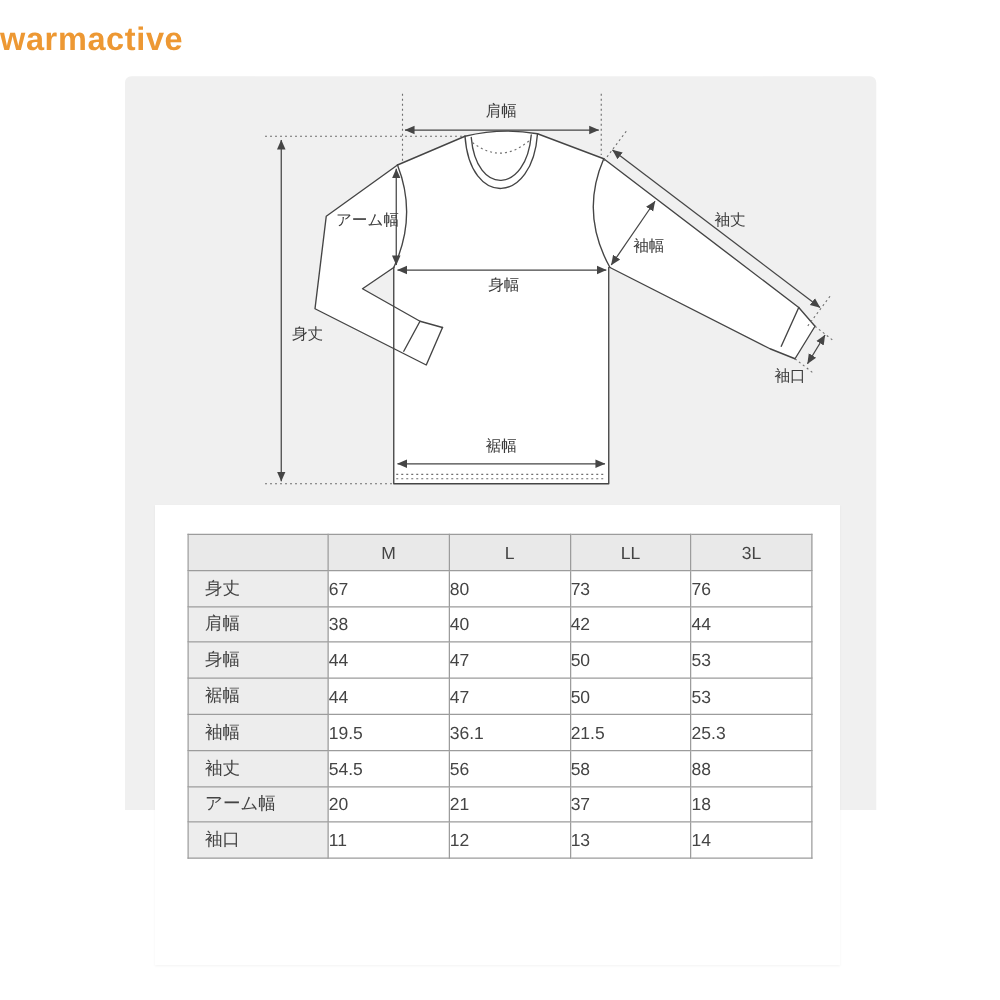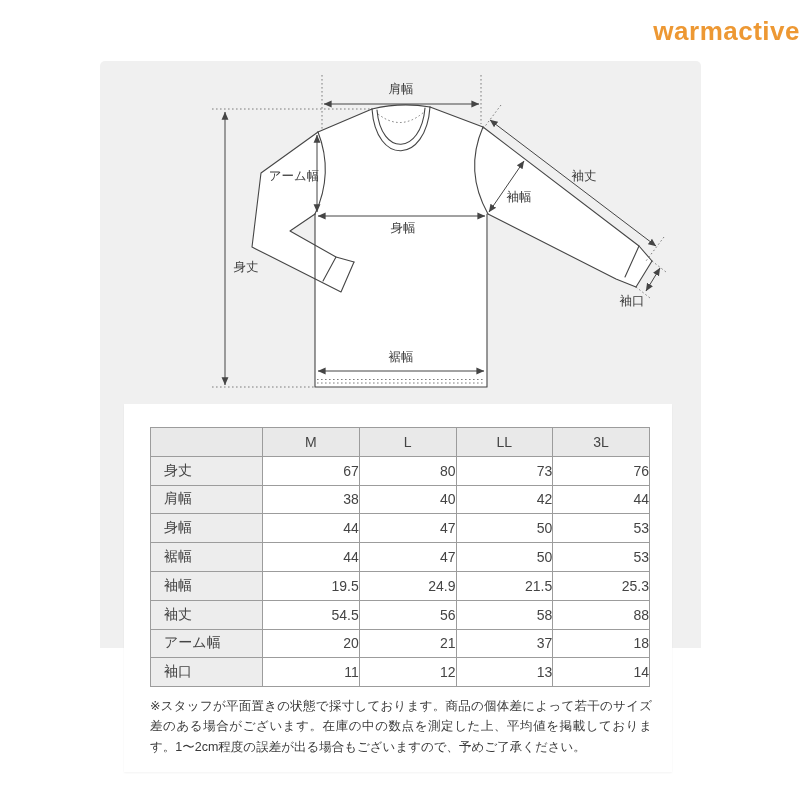--- a/index.html
+++ b/index.html
@@ -1,33 +1,33 @@
 <!DOCTYPE html>
 <html><head>
 <meta charset="utf-8">
 <style>
   html,body{margin:0;padding:0;background:#ffffff;}
   body{width:800px;height:800px;position:relative;overflow:hidden;
        font-family:"Liberation Sans","DejaVu Sans",sans-serif;}
-  .logo{position:absolute;left:0;top:16px;width:800px;text-align:right;
+  .logo{position:absolute;left:0;top:16px;width:800px;text-align:left;
         font-size:26px;font-weight:bold;letter-spacing:.5px;color:#ed9833;}
   .panel{position:absolute;left:100px;top:61px;width:601px;height:587px;
          background:#f0f0f0;border-radius:5px 5px 0 0;}
   .diagram-svg{position:absolute;left:0;top:0;width:601px;height:342px;}
   .card{position:absolute;left:24px;top:343px;width:548px;height:368px;
         background:#ffffff;box-shadow:0 1px 2px rgba(0,0,0,.05);}
   table.sizes{border-collapse:collapse;table-layout:fixed;
         position:absolute;left:26px;top:23px;width:500px;
         font-size:14px;color:#444;}
   table.sizes col.lab{width:112px;}
   table.sizes th,table.sizes td{border:1px solid #9c9c9c;height:27.8px;
         padding:0;font-weight:normal;}
   table.sizes thead th{background:#e9e9e9;text-align:center;}
   table.sizes tbody th{background:#ededed;text-align:left;padding-left:13px;}
-  table.sizes td{background:#ffffff;text-align:right;}
+  table.sizes td{background:#ffffff;text-align:left;}
   .disclaimer{position:absolute;left:26px;top:292px;width:502px;margin:0;
         font-size:12.5px;line-height:1.62;color:#3a3a3a;text-align:justify;}
   svg .s{fill:none;stroke:#454545;stroke-width:1.1;stroke-linejoin:round;stroke-linecap:round;}
   svg .dim{fill:none;stroke:#454545;stroke-width:1;}
   svg .dot{fill:none;stroke:#6f6f6f;stroke-width:0.9;stroke-dasharray:1.6 2.4;}
   svg text{font-size:12.5px;fill:#3b3b3b;font-family:"Liberation Sans","DejaVu Sans",sans-serif;}
 </style>
 </head>
 <body>
 
@@ -130,21 +130,21 @@
           <tr>
             <th>裾幅</th>
             <td>44</td>
             <td>47</td>
             <td>50</td>
             <td>53</td>
           </tr>
           <tr>
             <th>袖幅</th>
             <td>19.5</td>
-            <td>24.9</td>
+            <td>36.1</td>
             <td>21.5</td>
             <td>25.3</td>
           </tr>
           <tr>
             <th>袖丈</th>
             <td>54.5</td>
             <td>56</td>
             <td>58</td>
             <td>88</td>
           </tr>
@@ -157,15 +157,14 @@
           </tr>
           <tr>
             <th>袖口</th>
             <td>11</td>
             <td>12</td>
             <td>13</td>
             <td>14</td>
           </tr>
         </tbody>
     </table>
-    <p class="disclaimer">※スタッフが平面置きの状態で採寸しております。商品の個体差によって若干のサイズ差のある場合がございます。在庫の中の数点を測定した上、平均値を掲載しております。1〜2cm程度の誤差が出る場合もございますので、予めご了承ください。</p>
   </div>
 </div>
 
 </body></html>

